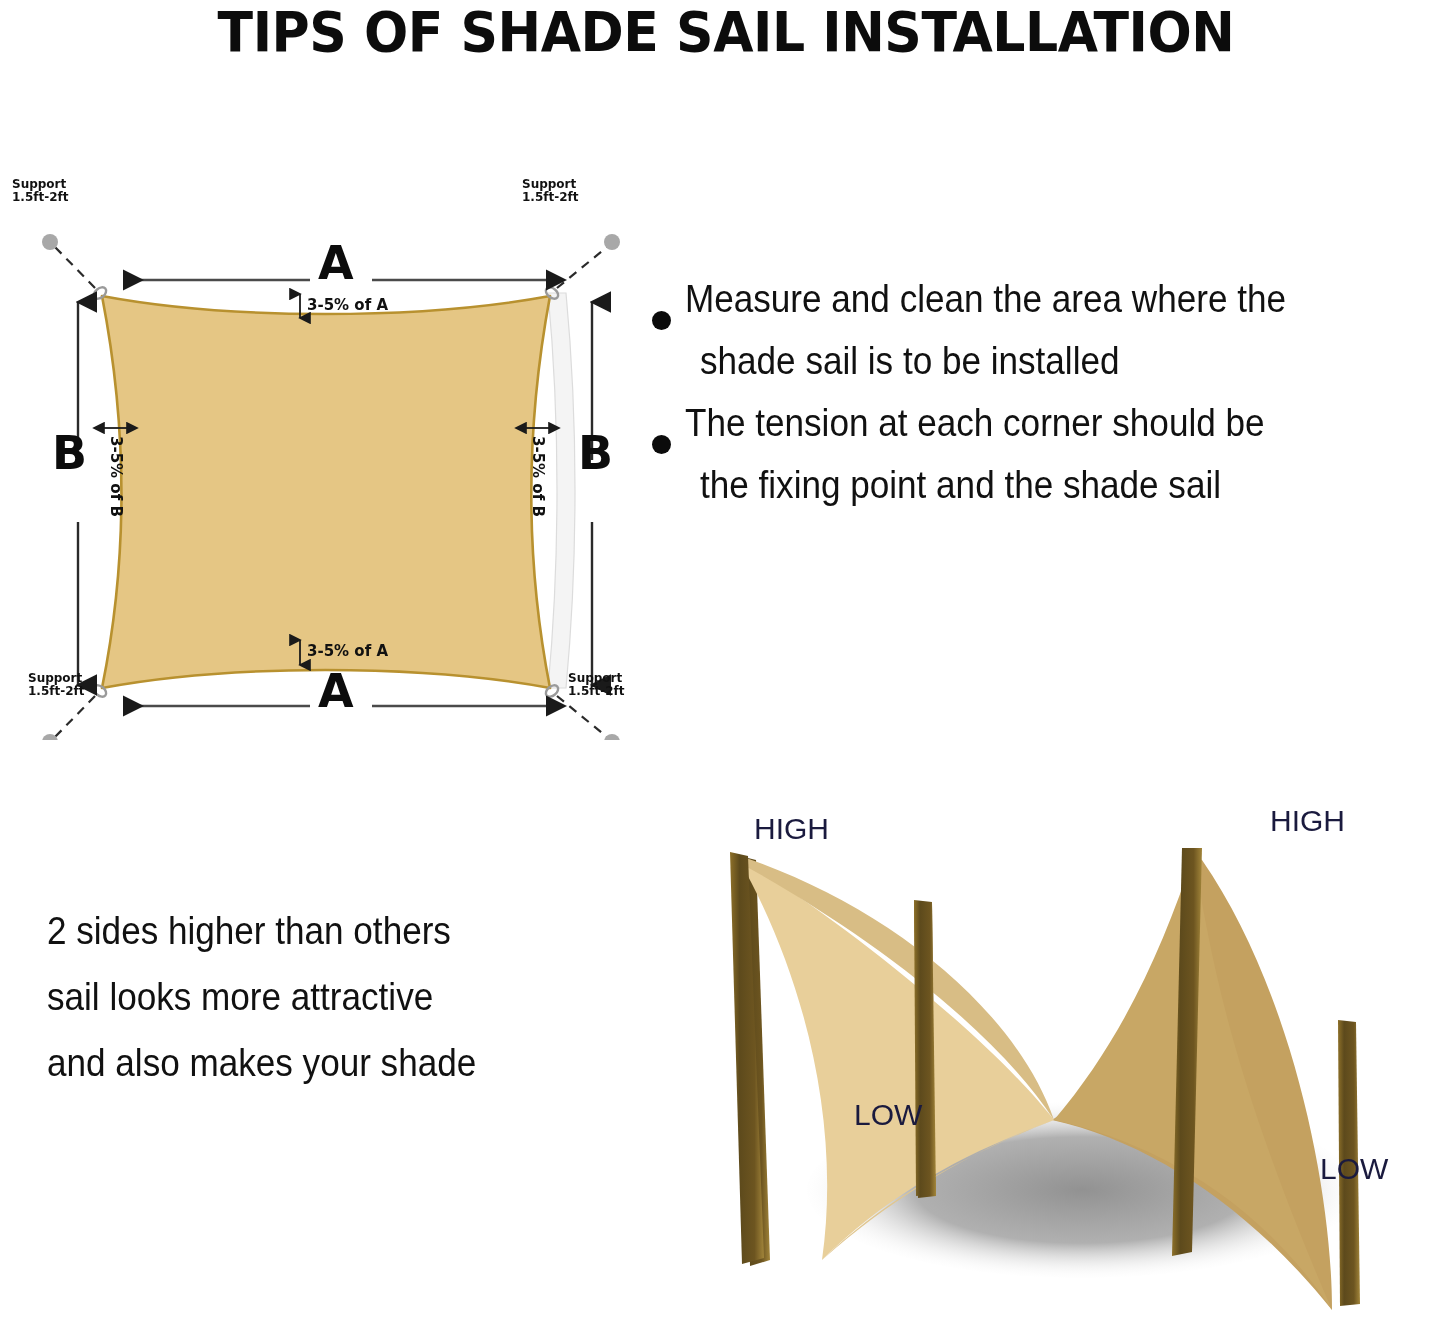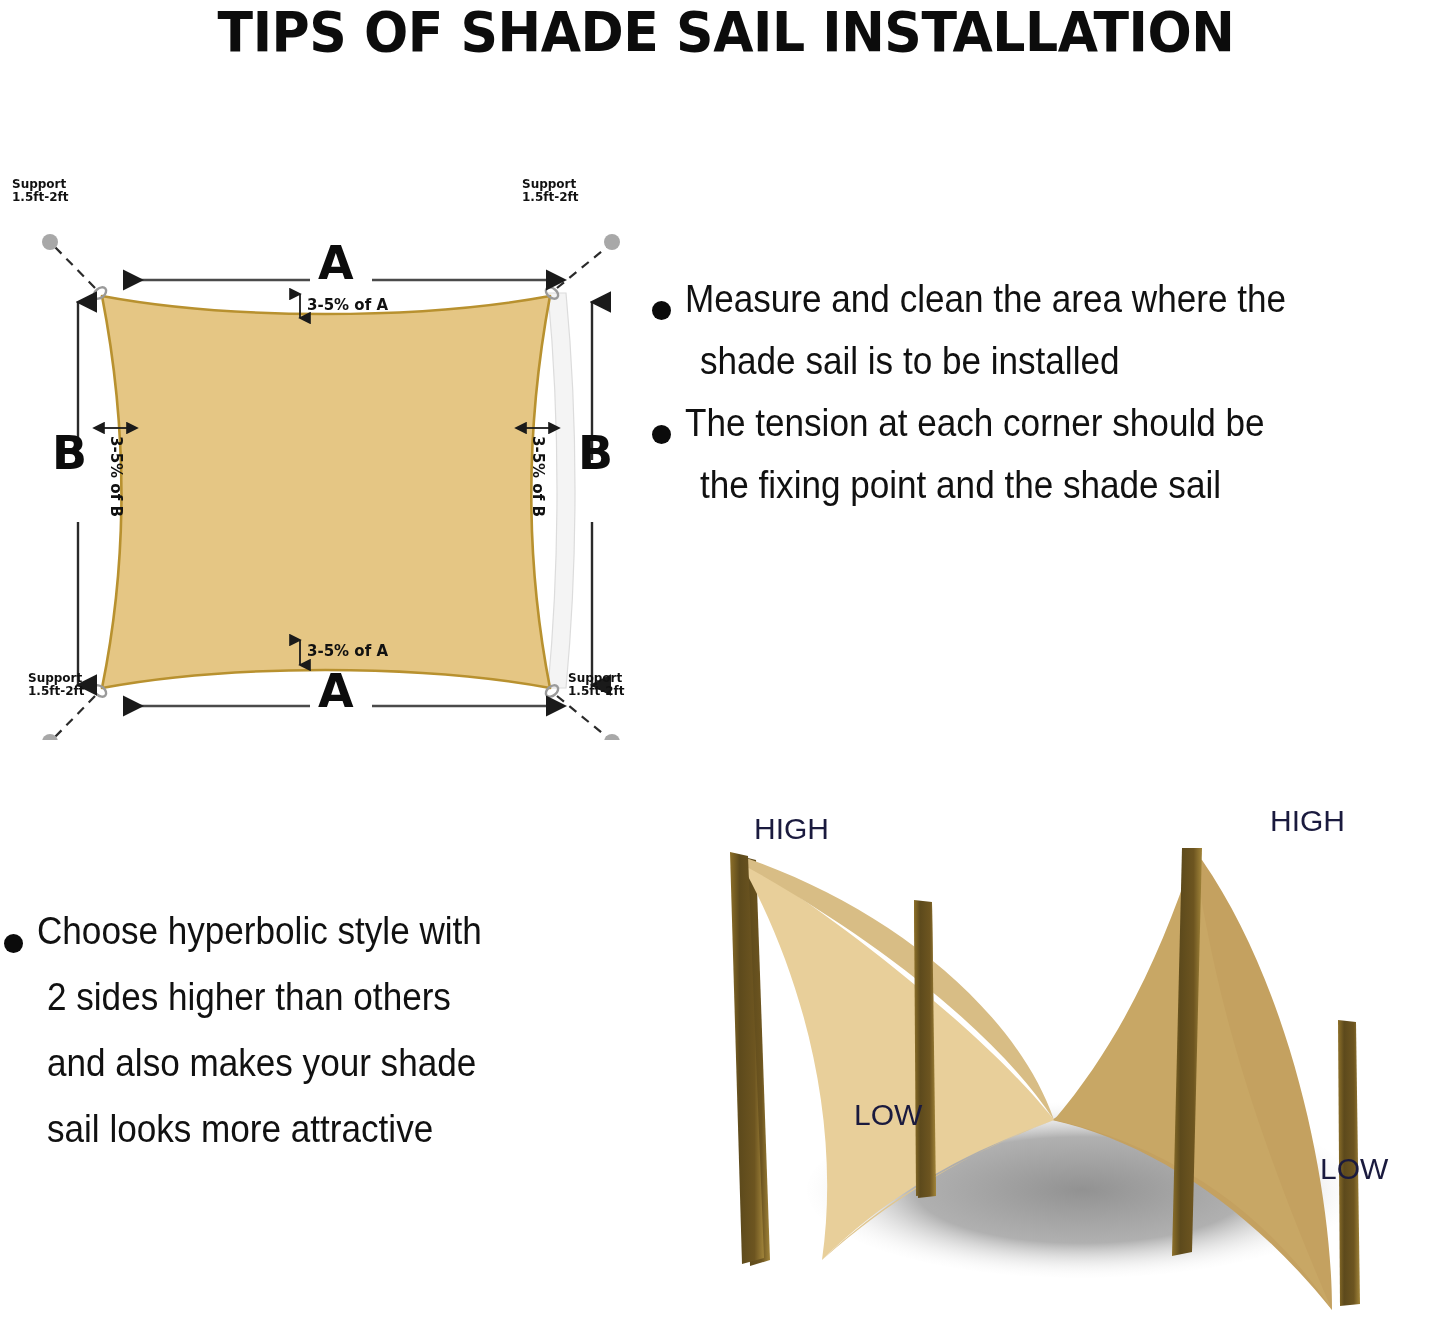--- a/index.html
+++ b/index.html
@@ -29,21 +29,21 @@
     font-weight:bold;font-size:46px;line-height:1;color:#0c0c0c;
   }
   .pct{
     position:absolute;font-family:"DejaVu Sans","Liberation Sans",sans-serif;
     font-weight:bold;font-size:15px;line-height:1;color:#111;white-space:nowrap;
   }
   .pct.vert{transform-origin:left top;transform:rotate(90deg);}
 
   
   .bullets{position:absolute;}
-  .bullet-row{display:flex;align-items:center;}
+  .bullet-row{display:flex;align-items:flex-end;}
   .dot{
     flex:0 0 auto;border-radius:50%;background:#0b0b0b;
   }
   .btext{
     font-family:"Liberation Sans","DejaVu Sans",sans-serif;
     color:#111;white-space:nowrap;
   }
 
   #bullets-right{left:652px;top:268px;width:800px;}
   #bullets-right .btext{font-size:39px;line-height:62px;transform:scaleX(0.90);transform-origin:left center;}
@@ -200,33 +200,29 @@
     <span class="btext">The tension at each corner should be</span>
   </div>
 
   <div class="bullet-row indent">
     <span class="btext">the fixing point and the shade sail</span>
   </div>
 </div>
 
 <div class="bullets" id="bullets-left">
 
-  <div class="bullet-row">
-    <span class="dot"></span>
-    <span class="btext">Choose hyperbolic style with</span>
-  </div>
   <div class="bullet-row indent">
     <span class="btext">2 sides higher than others</span>
   </div>
 
   <div class="bullet-row indent">
+    <span class="btext">sail looks more attractive</span>
+  </div>
+  <div class="bullet-row indent">
     <span class="btext">and also makes your shade</span>
-  </div>
-  <div class="bullet-row indent">
-    <span class="btext">sail looks more attractive</span>
   </div>
 </div>
 
 <div id="sailscene">
   <svg width="780" height="535" viewBox="0 0 780 535">
     <defs>
       <radialGradient id="gshadow" cx="50%" cy="50%" r="52%">
         <stop offset="0%" stop-color="#8c8c8c" stop-opacity="0.95"></stop>
         <stop offset="58%" stop-color="#9a9a9a" stop-opacity="0.78"></stop>
         <stop offset="100%" stop-color="#ffffff" stop-opacity="0"></stop>

